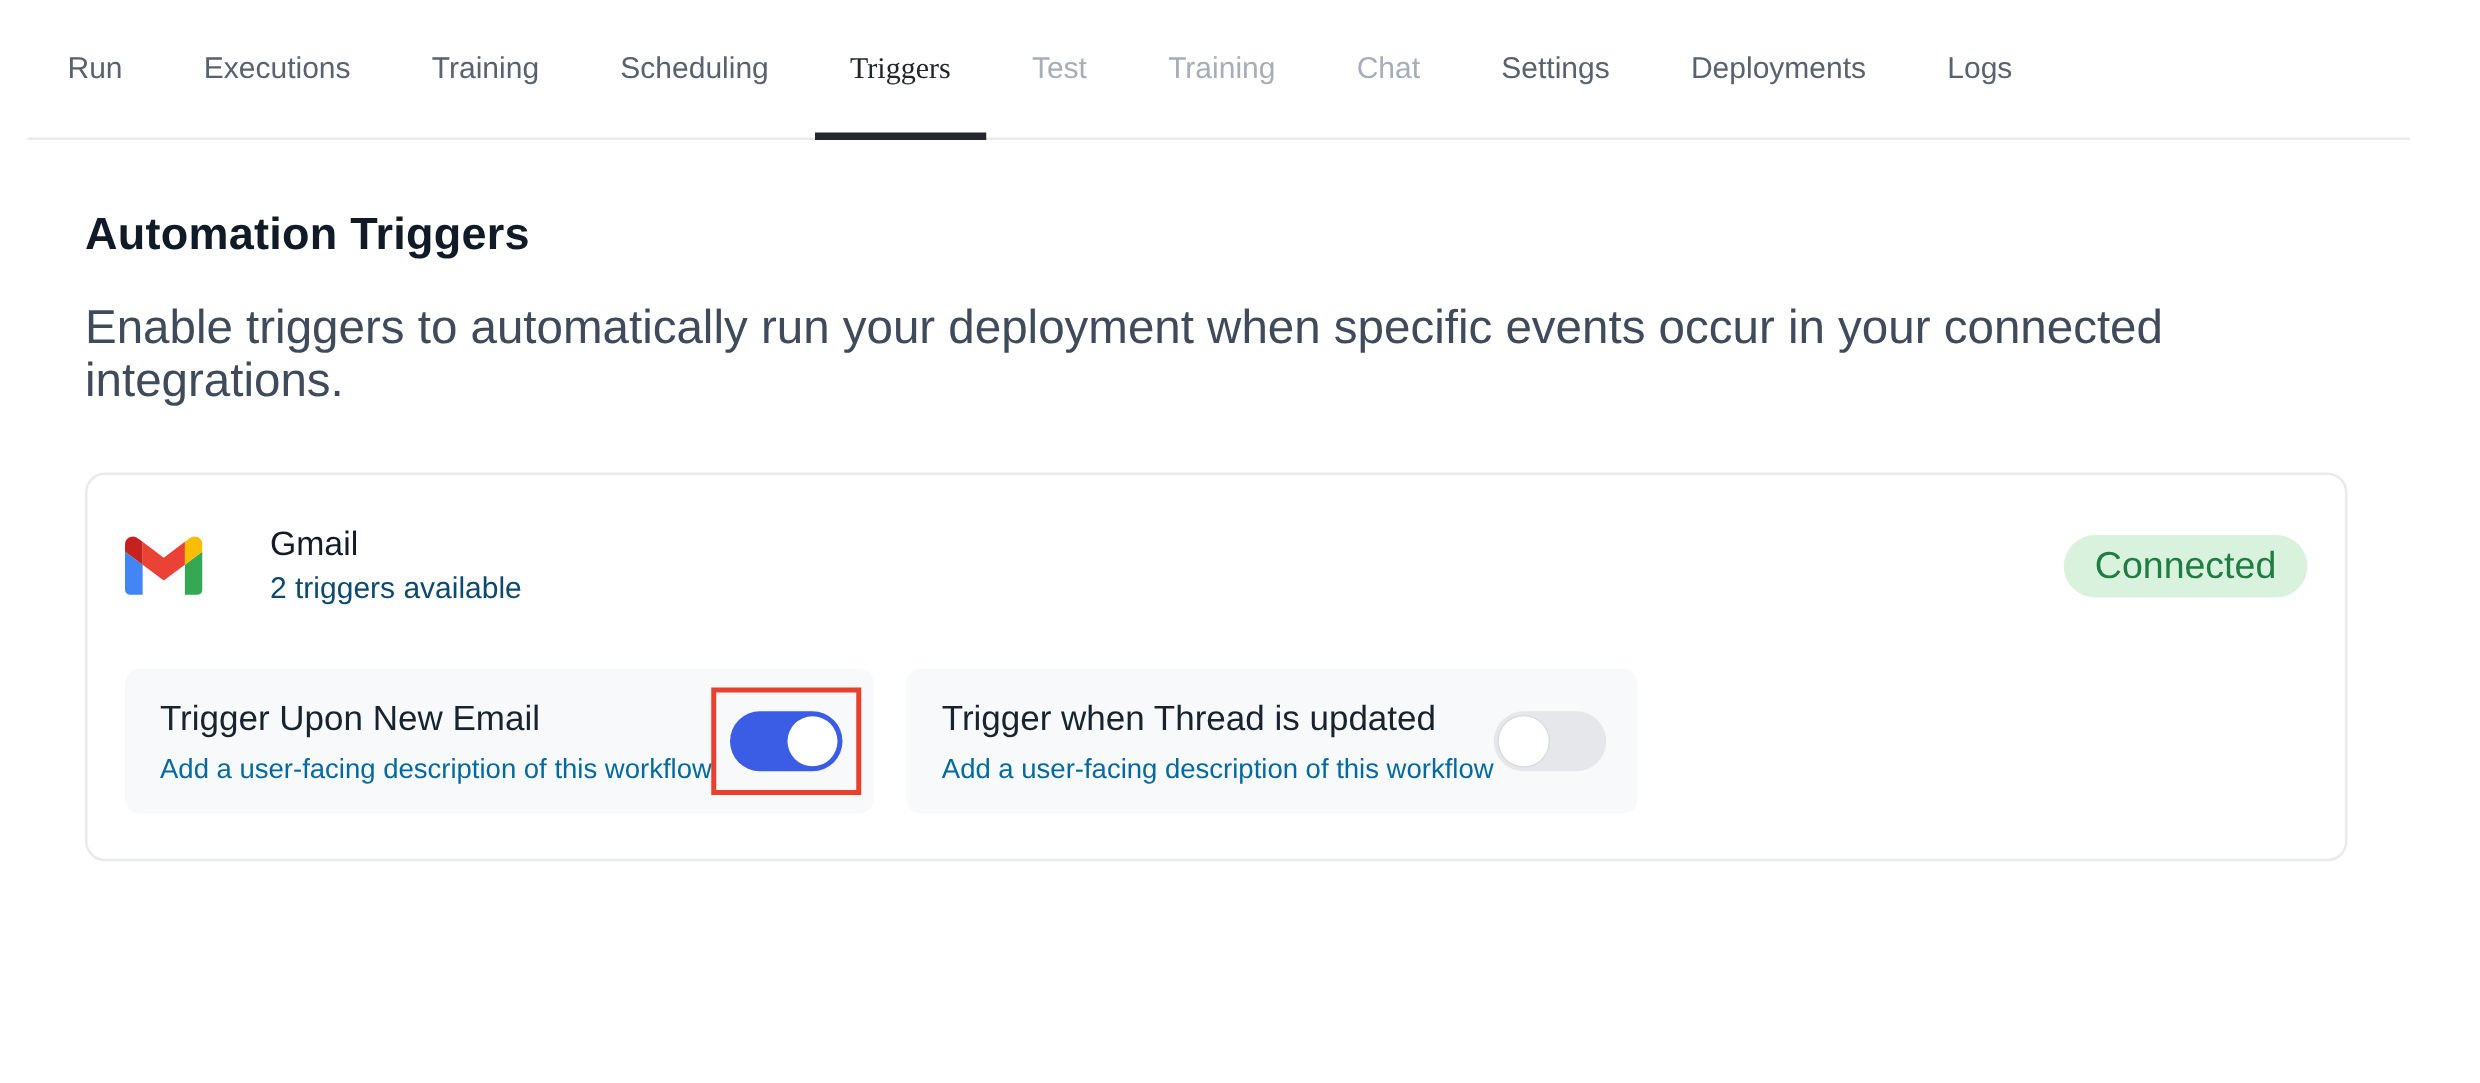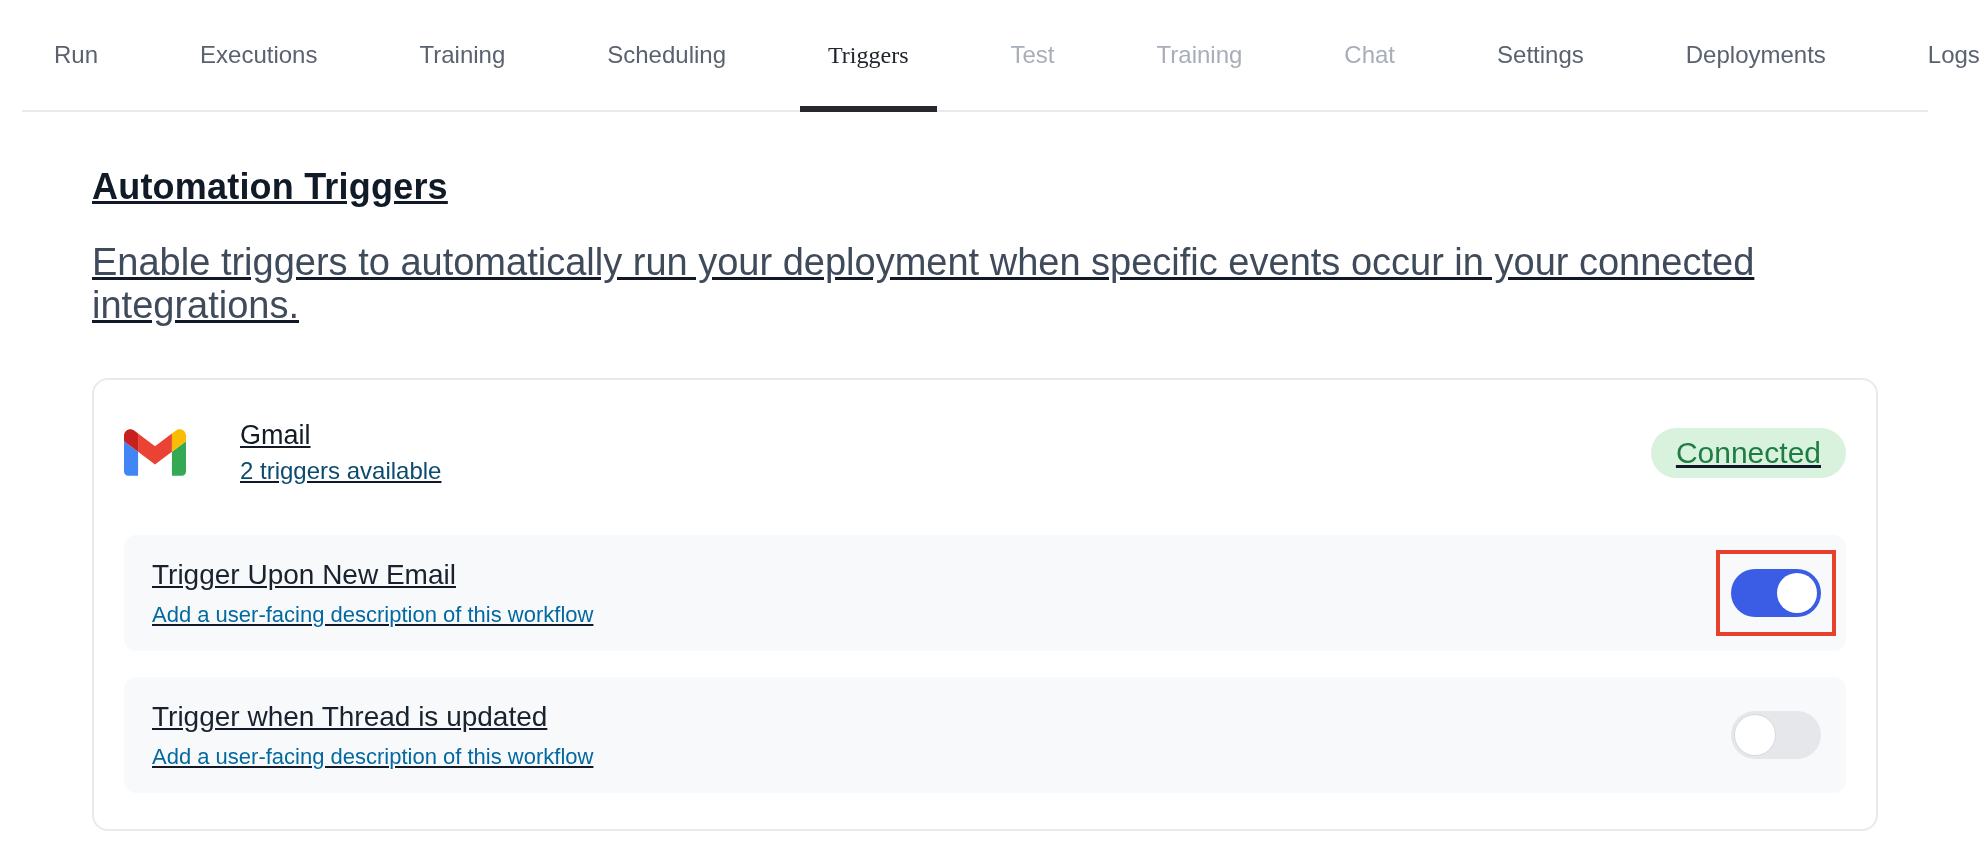--- a/index.html
+++ b/index.html
@@ -11,21 +11,21 @@
     overflow: hidden;
   }
 
   
   .tabbar {
     margin: 0 56px 0 22px;
     height: 112px;
     border-bottom: 2px solid #e9eaef;
     display: flex;
     align-items: stretch;
-    gap: 102px;
+    gap: 65px;
     padding-left: 32px;
   }
   .tab {
     background: none; border: none; cursor: pointer;
     font-family: "Liberation Sans", sans-serif;
     font-size: 24px;
     color: #5a6270;
     display: flex; align-items: center;
     position: relative;
     padding: 0;
@@ -35,21 +35,21 @@
   .tab.active { color: #21252d; font-family: Liberation Serif, serif; }
   .tab.active::after {
     content: "";
     position: absolute;
     left: -28px; right: -28px; bottom: -2px;
     height: 6px;
     background: #26282e;
   }
 
   
-  .main { padding: 0 106px 0 92px; text-decoration: underline; }
+  .main { padding: 0 106px 0 68px; }
   .page-title {
     margin-top: 54px;
     font-size: 36px;
     font-weight: 700;
     color: #111b28;
     letter-spacing: 0.2px;
   }
   .page-desc {
     margin-top: 33px;
     font-size: 38px;
@@ -71,21 +71,21 @@
   .status-badge {
     margin-left: auto;
     background: var(--badge-bg, #d9f2de);
     color: var(--badge-text, #1f7c42);
     font-size: 30px;
     padding: 8px 25px;
     border-radius: 999px;
   }
 
   
-  .rows { margin-top: 50px; display: flex; flex-direction: column; gap: 26px; }
+  .rows { margin-top: 50px; display: flex; flex-direction: row; gap: 26px; }
   .trigger-row {
     background: var(--row-bg, #f8f9fb);
     border-radius: 12px;
     padding: 22px 25px 22px 28px;
     display: flex;
     align-items: center;
     justify-content: space-between;
   }
   .row-title { font-size: 28px; font-weight: 500; color: #19222f; line-height: 36px; }
   .row-desc  { font-size: 22px; font-weight: 400; color: #0369a1; line-height: 28px; margin-top: 8px; }

